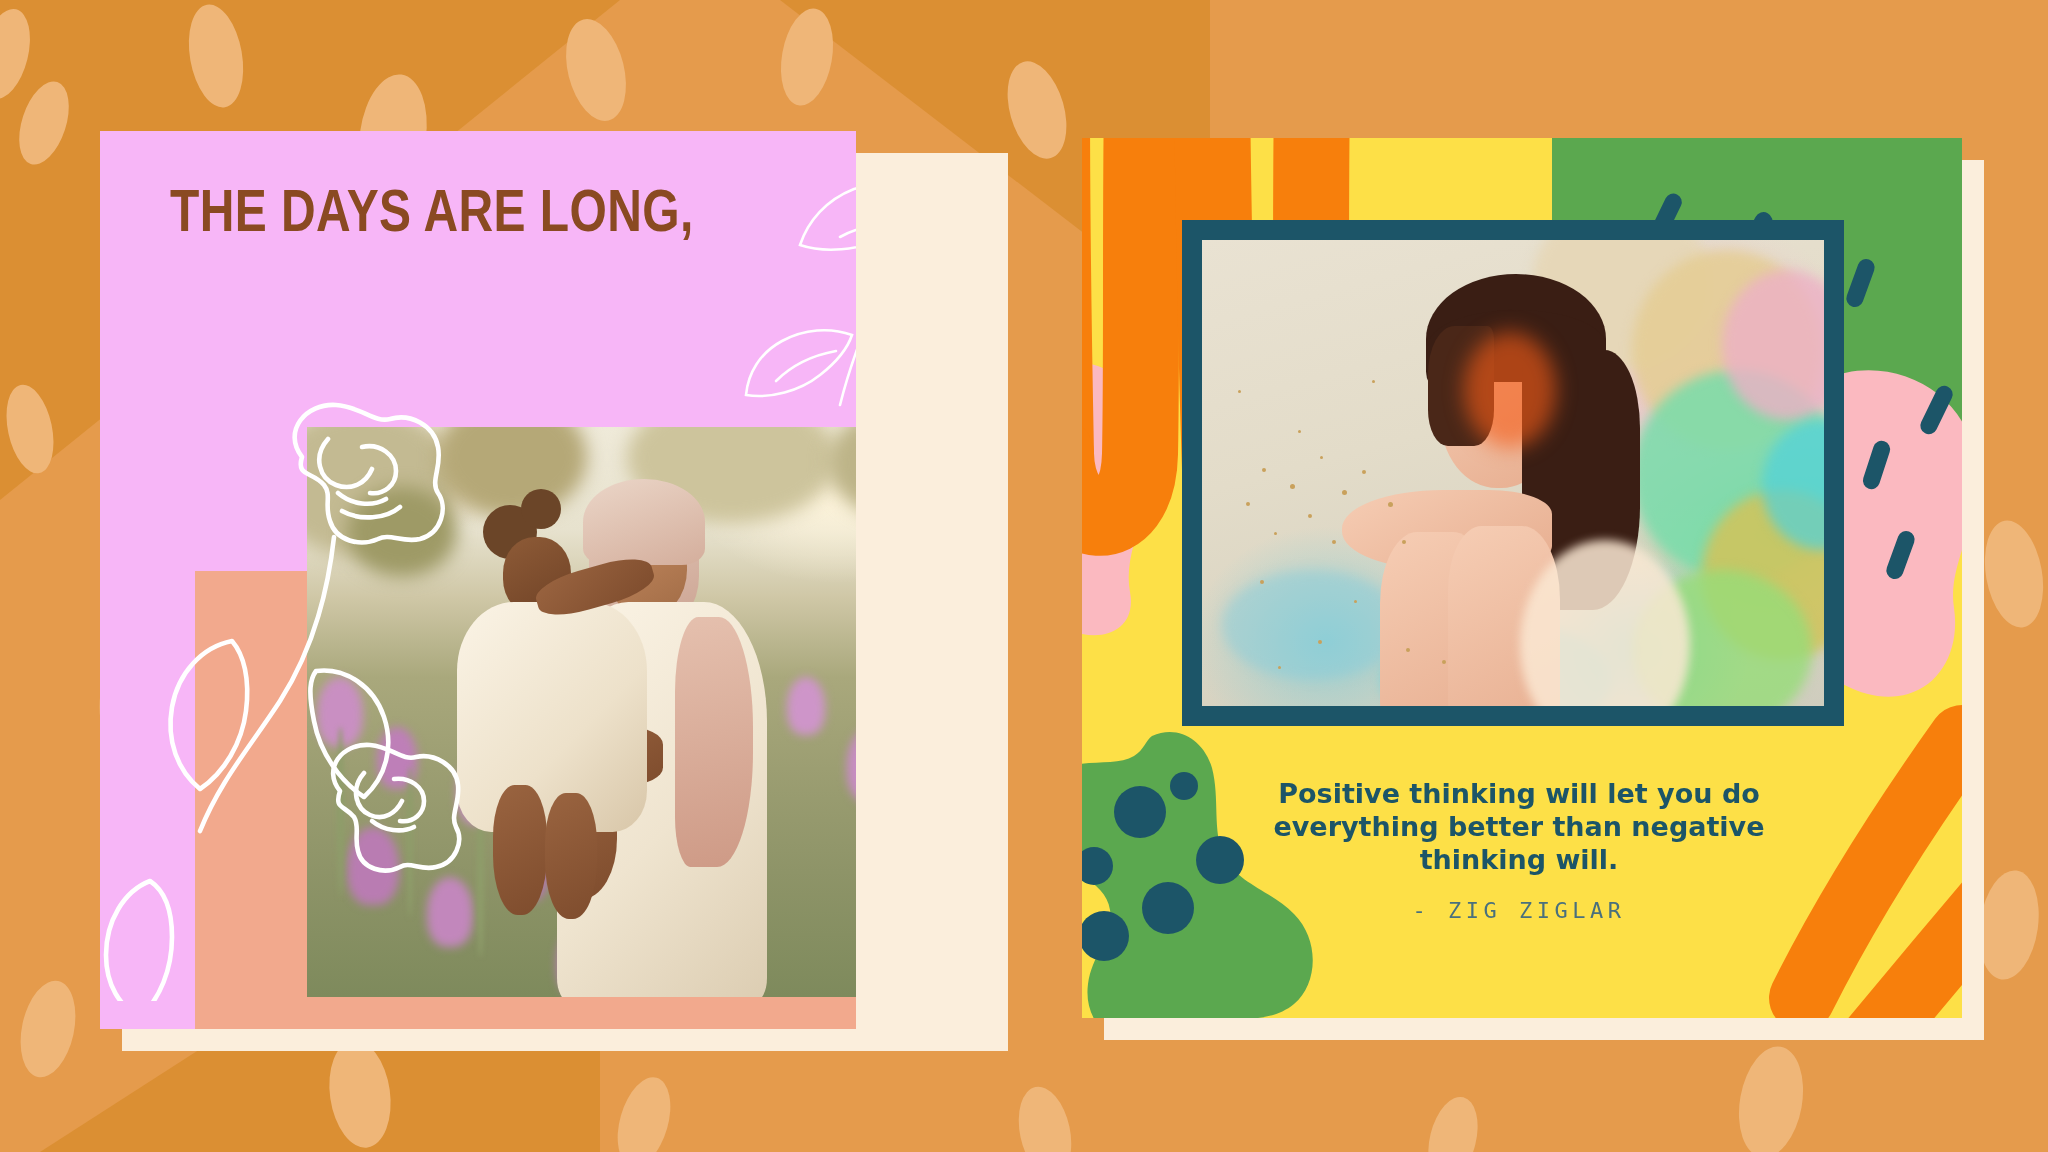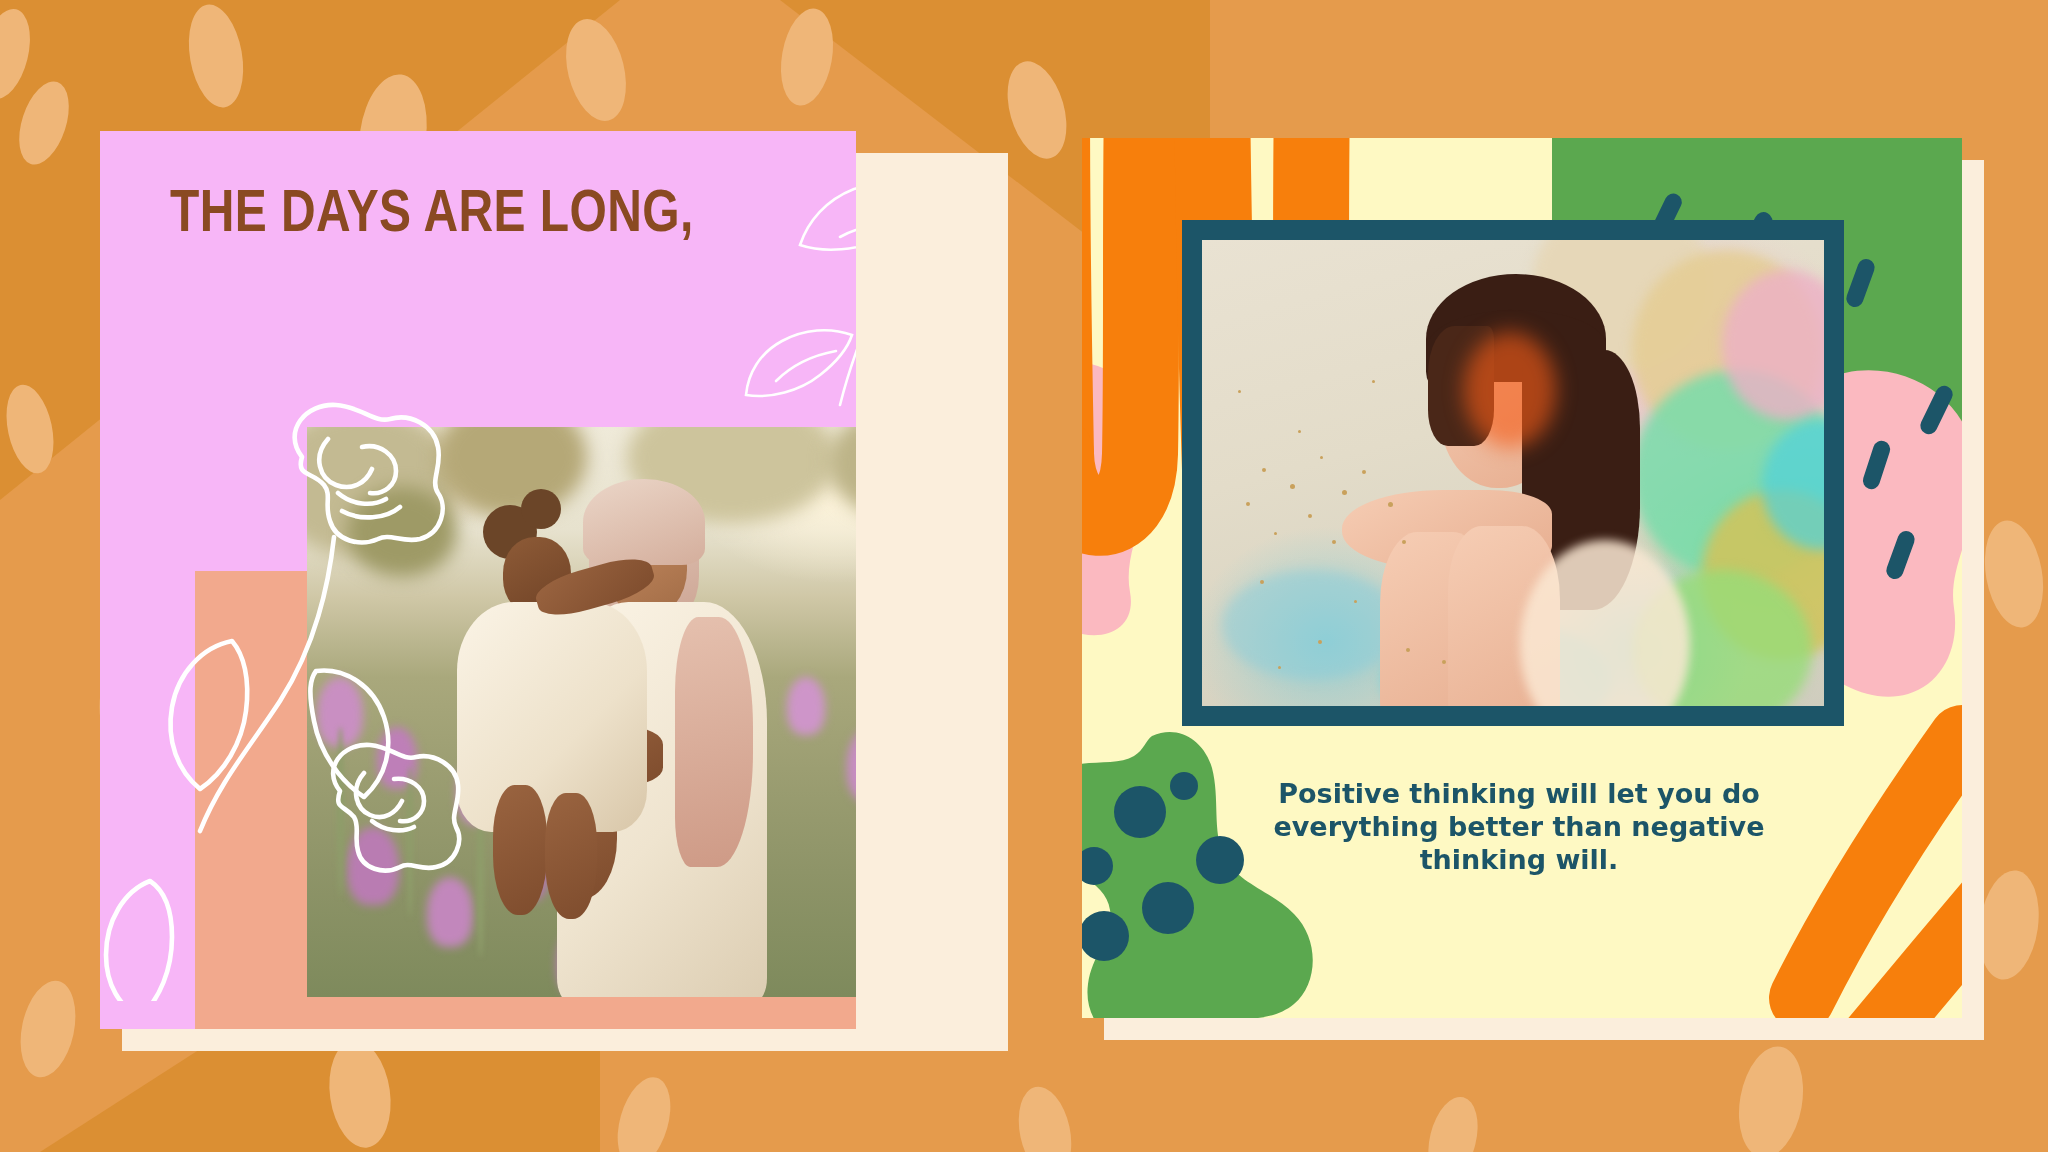--- a/index.html
+++ b/index.html
@@ -49,21 +49,21 @@
   .lineart{position:absolute;pointer-events:none;}
   .lineart svg{display:block;}
 
   .left-head{position:absolute;left:70px;top:50px;width:760px;
     color:#8A4A22;font-size:60px;line-height:1;font-weight:bold;
     letter-spacing:.5px;transform:scaleX(.80);transform-origin:left center;
     font-family:"Liberation Sans",sans-serif;}
 
   
   #rightCard{position:absolute;left:1082px;top:138px;width:880px;height:880px;
-    background:#fef9c3;overflow:hidden;}
+    background:#fde047;overflow:hidden;}
   .blob{position:absolute;}
   .dash{position:absolute;background:#1C5568;border-radius:40px;}
 
   #frame{position:absolute;left:100px;top:82px;width:662px;height:506px;
     border:20px solid #1C5568;box-sizing:border-box;background:#ded8cc;overflow:hidden;}
   
   .glitter{position:absolute;inset:0;
     background:
       radial-gradient(ellipse 40% 50% at 80% 30%, rgba(240,190,205,.85), rgba(240,190,205,0) 70%),
       radial-gradient(ellipse 34% 40% at 92% 62%, rgba(120,215,140,.8), rgba(120,215,140,0) 70%),
@@ -317,15 +317,16 @@
         <div class="gl-spark" style="left:116px;top:400px;width:4px;height:4px;"></div>
         <div class="gl-spark" style="left:76px;top:426px;width:3px;height:3px;"></div>
         <div class="gl-spark" style="left:204px;top:408px;width:4px;height:4px;"></div>
         <div class="gl-spark" style="left:36px;top:150px;width:3px;height:3px;"></div>
         <div class="gl-spark" style="left:170px;top:140px;width:3px;height:3px;"></div>
         <div class="gl-spark" style="left:240px;top:420px;width:4px;height:4px;"></div>
       </div>
     </div>
 
     <div class="quote">Positive thinking will let you do everything better than negative thinking will.</div>
+    <div class="attrib">- ZIG ZIGLAR</div>
   </div>
 
 </div>
 
 </body></html>

